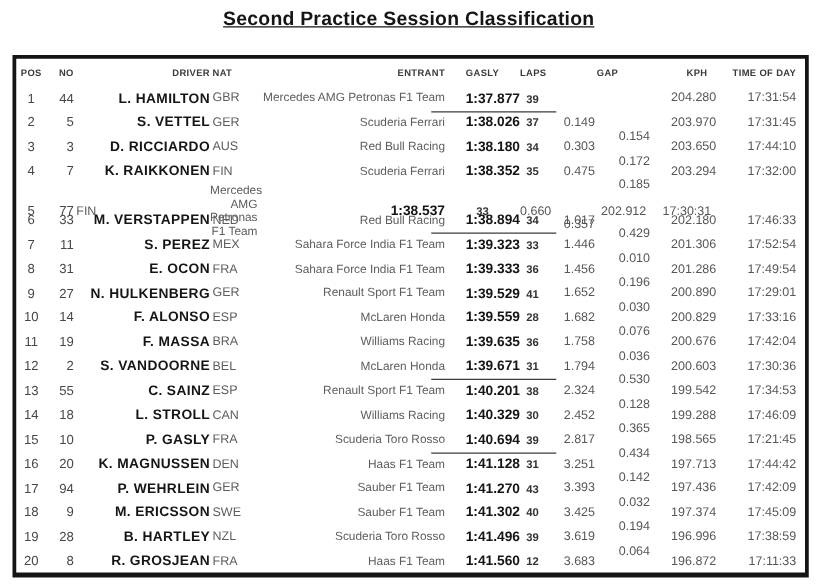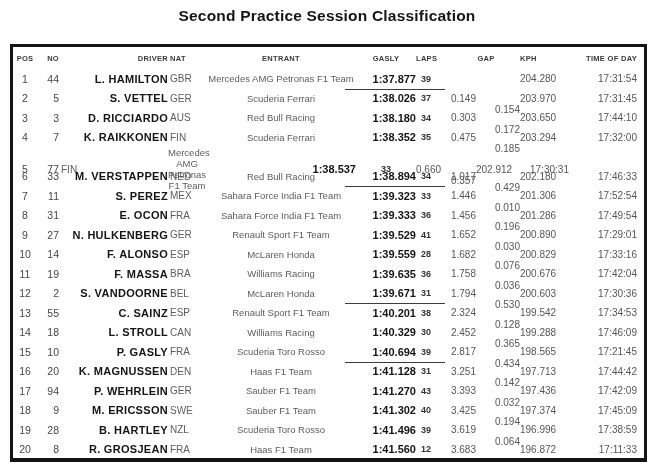--- a/index.html
+++ b/index.html
@@ -1,46 +1,46 @@
 <!DOCTYPE html>
 <html><head>
 <meta charset="utf-8">
 <style>
   * { margin:0; padding:0; box-sizing:border-box; }
   html,body { width:654px; height:467px; background:#ffffff; overflow:hidden;
     font-family:"Liberation Sans","DejaVu Sans",sans-serif; }
   .page { position:relative; width:654px; height:467px; background:#fff; }
 
   .title { position:absolute; top:7px; left:0; width:654px; text-align:center;
-    font-size:15.5px; font-weight:bold; color:#151515; letter-spacing:0.2px; }
+    font-size:15.5px; font-weight:bold; color:#151515; letter-spacing:0.2px;text-decoration:underline; }
 
   .sheet { position:absolute; left:10px; top:44px; width:637px; height:418px;
     border:3px solid #141414; border-bottom-width:4px; background:#fff; }
 
   .grid { display:grid;
     grid-template-columns:24px 22px 109px 38px 150px 60px 20px 40px 44px 56px 1fr;
     align-items:center; }
 
   .hdr { height:22px; font-size:7.5px; font-weight:bold; color:#3a3a3a; letter-spacing:0.3px; }
   .hdr .c-gaphdr { grid-column:8 / span 2; text-align:center;padding-left:16px; }
 
   .row { height:19.5px; position:relative; }
   .row.divider::after { content:""; position:absolute; left:332px; bottom:-1px;
     width:100px; border-bottom:1.5px solid #3c3c3c; }
 
   .c-pos   { text-align:center; }
   .c-no    { text-align:right; }
   .c-driver{ text-align:right; padding-left:6px; }
   .c-nat   { text-align:left; padding-left:2px; }
-  .c-entrant{ text-align:center; }
+  .c-entrant{ text-align:right; }
   .c-time  { text-align:right; }
   .c-laps  { text-align:center; }
   .c-gap   { text-align:right; }
   .c-int   { text-align:right; }
-  .c-kph   { padding-right:3px; }
+  .c-kph   { text-align:right; padding-right:3px; }
   .c-tod   { text-align:right; padding-right:7px; }
 
   .hdr .c-time { text-align:center; }
   .hdr .c-kph  { padding-right:10px; }
 
   .row .c-pos    { font-size:10.5px; color:#474747; }
   .row .c-no     { font-size:10.5px; color:#474747; }
   .row .c-driver { font-size:11px; font-weight:bold; color:#151515; letter-spacing:0.3px; }
   .row .c-nat    { font-size:10px; color:#5d5d5d; }
   .row .c-entrant{ font-size:9.5px; color:#5d5d5d; }

